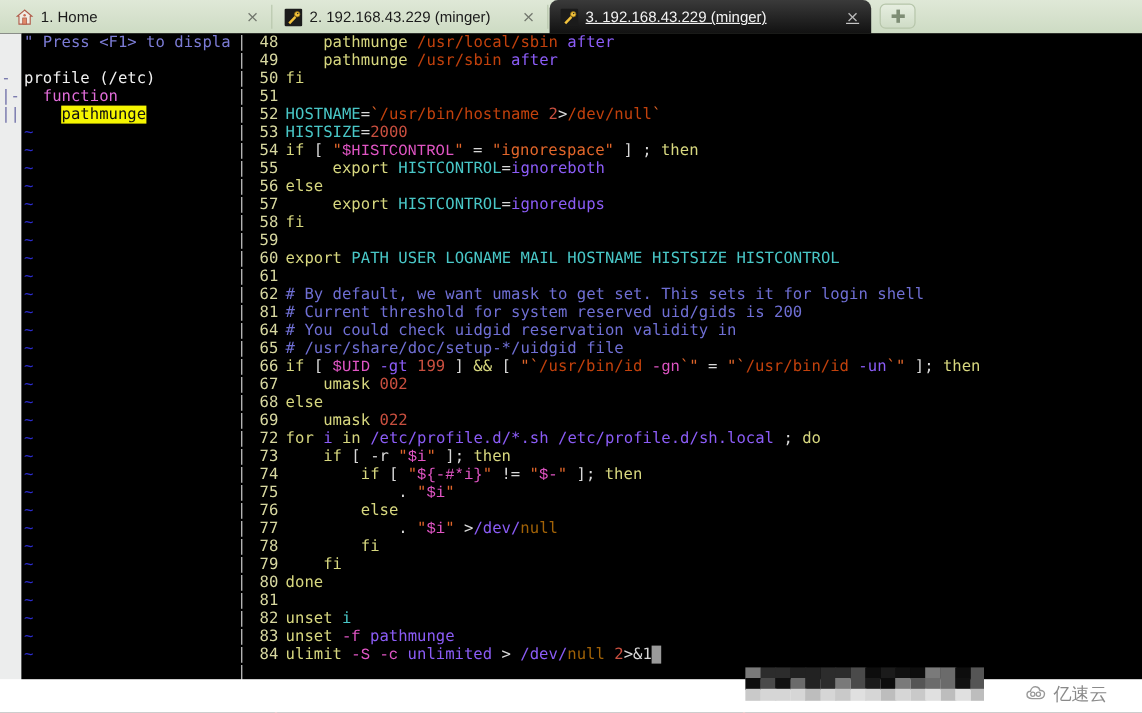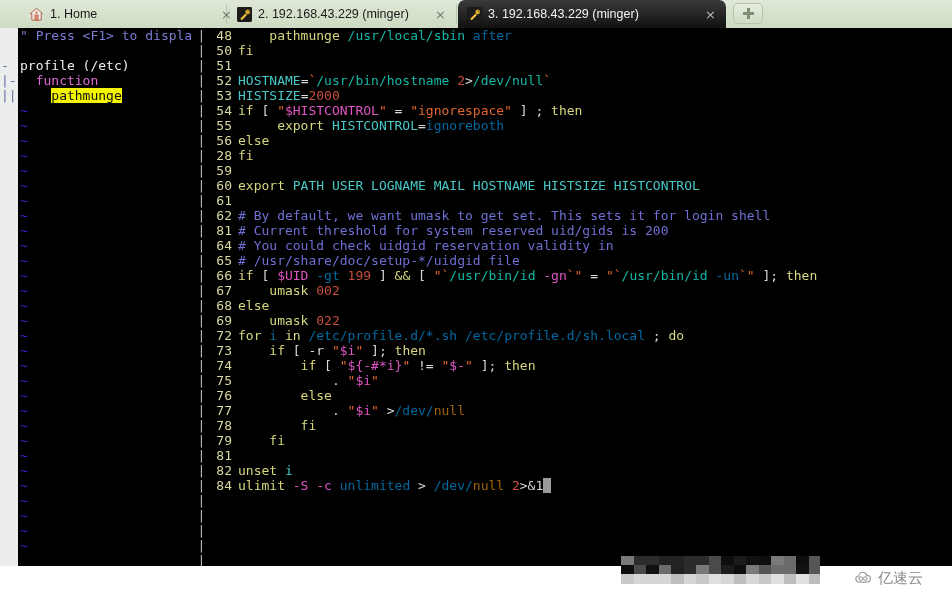--- a/index.html
+++ b/index.html
@@ -21,34 +21,35 @@
     border-top-left-radius:7px;border-top-right-radius:7px;
     box-sizing:border-box;
     font-size:12.5px;
     overflow:hidden;
   }
   .tab.inactive{ background:transparent;color:#1a1a1a; }
   .tab.active{
     background:#1b1b1b;
     background:linear-gradient(#3a3a3a,#111);
     color:#f2f2f2;
+    text-decoration:underline;
   }
   .tab .ticon{
     width:15px;height:15px;margin-left:9px;margin-right:6px;flex:0 0 auto;
     display:block;
   }
   .tab .tlabel{ white-space:nowrap; flex:0 0 auto;}
   .tab .tclose{
     margin-left:auto;margin-right:9px;flex:0 0 auto;
     width:13px;height:13px;opacity:.55;
     display:flex;align-items:center;justify-content:center;
     font-size:13px;line-height:13px;font-family:"DejaVu Sans",sans-serif;
   }
   .tab.active .tclose{opacity:.8;color:#ddd;}
-  #tab0{left:20px;width:222px;}
+  #tab0{left:4px;width:222px;}
   #tab1{left:228px;width:228px;}
   #tab2{left:458px;width:268px;}
   #newtab{
     position:absolute;left:733px;top:3px;width:30px;height:21px;
     border-radius:5px;
     background:linear-gradient(#e6eee0,#cfdcc6);
     border:1px solid #b7c6ab;
     display:flex;align-items:center;justify-content:center;
     box-sizing:border-box;
   }
@@ -105,24 +106,24 @@
     background:#000;overflow:hidden;
     font-size:13px;line-height:15px;
   }
   .row{height:15px;white-space:pre;display:block;}
   .ln{
     display:inline-block;width:26px;text-align:right;
     color:#d8d8a0;margin-right:6px;
   }
   
   .s-kw{color:#d7d77f;}       
-  .s-id{color:#0369a1;}
+  .s-id{color:#8b5cf6;}
   .s-str{color:#e2662a;}      
-  .s-var{color:#e055c4;}      
-  .s-path{color:#14b8a6;}     
+  .s-var{color:#e055c4;font-family:Liberation Mono, monospace;}      
+  .s-path{color:#c2410c;}     
   .s-num{color:#c94f3f;}      
   .s-cmt{color:#6f6fd4;text-align:center;}      
   .s-fn{color:#49c7c7;}       
   .s-op{color:#d8d8d8;}
   .s-null{color:#a16207;}
   .cursor{background:#9a9a9a;color:#000;}
 
   
   #redbox{
     position:absolute;left:229px;top:560px;width:392px;height:24px;
@@ -242,49 +243,53 @@
       <div> </div>
       <div> </div>
     </div>
 
   <div id="taglist"><div class="tl"><span class="c-comment">" Press &lt;F1&gt; to displa</span></div><div class="tl">&nbsp;</div><div class="tl"><span class="c-file">profile (/etc)</span></div><div class="tl"><span class="c-scope">  function</span></div><div class="tl"><span>    </span><span class="c-tagsel">pathmunge</span></div><div class="tl"><span class="c-tilde">~</span></div><div class="tl"><span class="c-tilde">~</span></div><div class="tl"><span class="c-tilde">~</span></div><div class="tl"><span class="c-tilde">~</span></div><div class="tl"><span class="c-tilde">~</span></div><div class="tl"><span class="c-tilde">~</span></div><div class="tl"><span class="c-tilde">~</span></div><div class="tl"><span class="c-tilde">~</span></div><div class="tl"><span class="c-tilde">~</span></div><div class="tl"><span class="c-tilde">~</span></div><div class="tl"><span class="c-tilde">~</span></div><div class="tl"><span class="c-tilde">~</span></div><div class="tl"><span class="c-tilde">~</span></div><div class="tl"><span class="c-tilde">~</span></div><div class="tl"><span class="c-tilde">~</span></div><div class="tl"><span class="c-tilde">~</span></div><div class="tl"><span class="c-tilde">~</span></div><div class="tl"><span class="c-tilde">~</span></div><div class="tl"><span class="c-tilde">~</span></div><div class="tl"><span class="c-tilde">~</span></div><div class="tl"><span class="c-tilde">~</span></div><div class="tl"><span class="c-tilde">~</span></div><div class="tl"><span class="c-tilde">~</span></div><div class="tl"><span class="c-tilde">~</span></div><div class="tl"><span class="c-tilde">~</span></div><div class="tl"><span class="c-tilde">~</span></div><div class="tl"><span class="c-tilde">~</span></div><div class="tl"><span class="c-tilde">~</span></div><div class="tl"><span class="c-tilde">~</span></div><div class="tl"><span class="c-tilde">~</span></div></div>
 
   <div id="vsep"><div>|</div><div>|</div><div>|</div><div>|</div><div>|</div><div>|</div><div>|</div><div>|</div><div>|</div><div>|</div><div>|</div><div>|</div><div>|</div><div>|</div><div>|</div><div>|</div><div>|</div><div>|</div><div>|</div><div>|</div><div>|</div><div>|</div><div>|</div><div>|</div><div>|</div><div>|</div><div>|</div><div>|</div><div>|</div><div>|</div><div>|</div><div>|</div><div>|</div><div>|</div><div>|</div><div>|</div><div>|</div></div>
 
   <div id="editor">
       <div class="row"><span class="ln">48</span><span class="s-kw">    pathmunge </span><span class="s-path">/usr/local/sbin</span><span class="s-id"> after</span></div>
+      <div class="row"><span class="ln">49</span><span class="s-kw">    pathmunge </span><span class="s-path">/usr/sbin</span><span class="s-id"> after</span></div>
       <div class="row"><span class="ln">50</span><span class="s-kw">fi</span></div>
       <div class="row"><span class="ln">51</span><span class="s-id"></span></div>
       <div class="row"><span class="ln">52</span><span class="s-fn">HOSTNAME</span><span class="s-op">=</span><span class="s-str">`</span><span class="s-path">/usr/bin/hostname</span><span class="s-id"> </span><span class="s-num">2</span><span class="s-op">&gt;</span><span class="s-path">/dev/null</span><span class="s-str">`</span></div>
       <div class="row"><span class="ln">53</span><span class="s-fn">HISTSIZE</span><span class="s-op">=</span><span class="s-num">2000</span></div>
       <div class="row"><span class="ln">54</span><span class="s-kw">if</span><span class="s-op"> [ </span><span class="s-str">"</span><span class="s-var">$HISTCONTROL</span><span class="s-str">"</span><span class="s-op"> = </span><span class="s-str">"ignorespace"</span><span class="s-op"> ] ; </span><span class="s-kw">then</span></div>
       <div class="row"><span class="ln">55</span><span class="s-kw">     export</span><span class="s-id"> </span><span class="s-fn">HISTCONTROL</span><span class="s-op">=</span><span class="s-id">ignoreboth</span></div>
       <div class="row"><span class="ln">56</span><span class="s-kw">else</span></div>
-      <div class="row"><span class="ln">28</span><span class="s-kw">fi</span></div>
+      <div class="row"><span class="ln">57</span><span class="s-kw">     export</span><span class="s-id"> </span><span class="s-fn">HISTCONTROL</span><span class="s-op">=</span><span class="s-id">ignoredups</span></div>
+      <div class="row"><span class="ln">58</span><span class="s-kw">fi</span></div>
       <div class="row"><span class="ln">59</span><span class="s-id"></span></div>
       <div class="row"><span class="ln">60</span><span class="s-kw">export</span><span class="s-id"> </span><span class="s-fn">PATH USER LOGNAME MAIL HOSTNAME HISTSIZE HISTCONTROL</span></div>
       <div class="row"><span class="ln">61</span><span class="s-id"></span></div>
       <div class="row"><span class="ln">62</span><span class="s-cmt"># By default, we want umask to get set. This sets it for login shell</span></div>
       <div class="row"><span class="ln">81</span><span class="s-cmt"># Current threshold for system reserved uid/gids is 200</span></div>
       <div class="row"><span class="ln">64</span><span class="s-cmt"># You could check uidgid reservation validity in</span></div>
       <div class="row"><span class="ln">65</span><span class="s-cmt"># /usr/share/doc/setup-*/uidgid file</span></div>
       <div class="row"><span class="ln">66</span><span class="s-kw">if</span><span class="s-op"> [ </span><span class="s-var">$UID</span><span class="s-id"> -gt </span><span class="s-num">199</span><span class="s-op"> ] </span><span class="s-kw">&amp;&amp;</span><span class="s-op"> [ </span><span class="s-str">"`</span><span class="s-path">/usr/bin/id</span><span class="s-id"> </span><span class="s-var">-gn</span><span class="s-str">`"</span><span class="s-op"> = </span><span class="s-str">"`</span><span class="s-path">/usr/bin/id</span><span class="s-id"> -un</span><span class="s-str">`"</span><span class="s-op"> ]; </span><span class="s-kw">then</span></div>
       <div class="row"><span class="ln">67</span><span class="s-kw">    umask </span><span class="s-num">002</span></div>
       <div class="row"><span class="ln">68</span><span class="s-kw">else</span></div>
       <div class="row"><span class="ln">69</span><span class="s-kw">    umask </span><span class="s-num">022</span></div>
       <div class="row"><span class="ln">72</span><span class="s-kw">for</span><span class="s-id"> i </span><span class="s-kw">in</span><span class="s-id"> </span><span class="s-id">/etc/profile.d/*.sh</span><span class="s-id"> </span><span class="s-id">/etc/profile.d/sh.local</span><span class="s-op"> ; </span><span class="s-kw">do</span></div>
       <div class="row"><span class="ln">73</span><span class="s-kw">    if</span><span class="s-op"> [ -r </span><span class="s-str">"</span><span class="s-var">$i</span><span class="s-str">"</span><span class="s-op"> ]; </span><span class="s-kw">then</span></div>
       <div class="row"><span class="ln">74</span><span class="s-kw">        if</span><span class="s-op"> [ </span><span class="s-str">"</span><span class="s-var">${-#*i}</span><span class="s-str">"</span><span class="s-op"> != </span><span class="s-str">"</span><span class="s-var">$-</span><span class="s-str">"</span><span class="s-op"> ]; </span><span class="s-kw">then</span></div>
       <div class="row"><span class="ln">75</span><span class="s-op">            . </span><span class="s-str">"</span><span class="s-var">$i</span><span class="s-str">"</span></div>
       <div class="row"><span class="ln">76</span><span class="s-kw">        else</span></div>
       <div class="row"><span class="ln">77</span><span class="s-op">            . </span><span class="s-str">"</span><span class="s-var">$i</span><span class="s-str">"</span><span class="s-op"> &gt;</span><span class="s-id">/dev/</span><span class="s-null">null</span></div>
       <div class="row"><span class="ln">78</span><span class="s-kw">        fi</span></div>
       <div class="row"><span class="ln">79</span><span class="s-kw">    fi</span></div>
+      <div class="row"><span class="ln">80</span><span class="s-kw">done</span></div>
       <div class="row"><span class="ln">81</span><span class="s-id"></span></div>
       <div class="row"><span class="ln">82</span><span class="s-kw">unset</span><span class="s-id"> </span><span class="s-fn">i</span></div>
+      <div class="row"><span class="ln">83</span><span class="s-kw">unset</span><span class="s-id"> </span><span class="s-var">-f</span><span class="s-id"> pathmunge</span></div>
       <div class="row"><span class="ln">84</span><span class="s-kw">ulimit </span><span class="s-var">-S</span><span class="s-id"> </span><span class="s-var">-c</span><span class="s-id"> unlimited </span><span class="s-op">&gt;</span><span class="s-id"> </span><span class="s-id">/dev/</span><span class="s-null">null</span><span class="s-id"> </span><span class="s-num">2</span><span class="s-op">&gt;&amp;1</span><span class="cursor"> </span></div>
     </div>
 
   <div id="redbox"></div>
 
   <div id="statusline">
     <span id="stat-left">&lt; Tag List       5,5          全部</span>
     <span id="stat-right">/etc/profile [+]</span>
   </div>
 </div>

